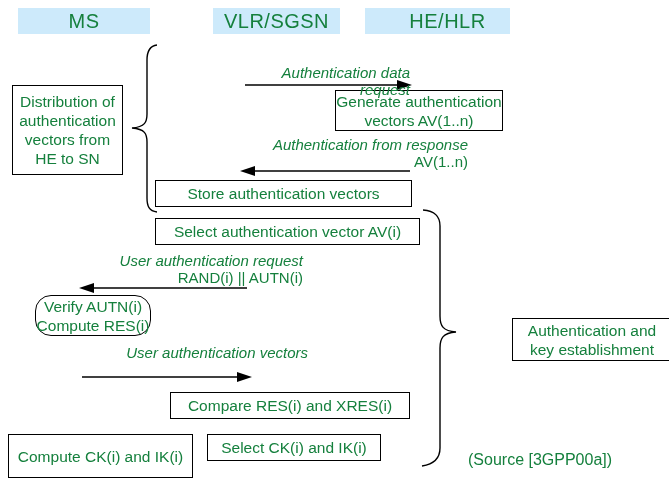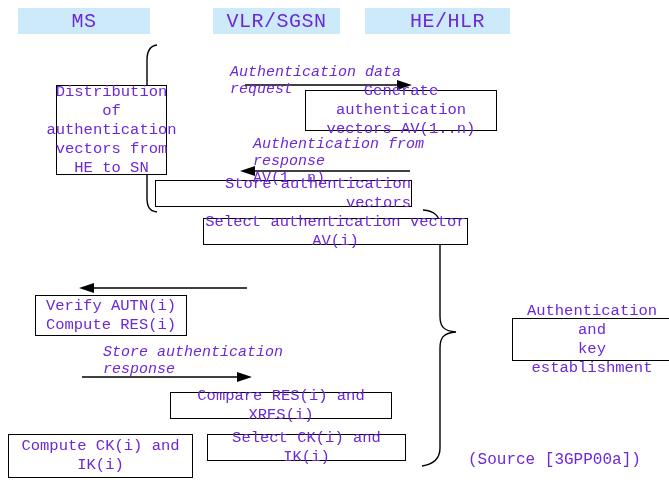--- a/index.html
+++ b/index.html
@@ -2,22 +2,22 @@
 <html style="--header-fill: #cdeafb; --line-color: #000000;"><head>
 <meta charset="utf-8">
 <style>
   :root { --header-fill: #cdeafb; --line-color: #000000; }
   html, body { margin: 0; padding: 0; background: #ffffff; }
   #stage {
     position: relative;
     width: 669px;
     height: 483px;
     background: #ffffff;
-    font-family: Liberation Mono, monospace;
-    color: #6d28d9;
+    font-family: Liberation Sans, sans-serif;
+    color: #15803d;
     overflow: hidden;
   }
   #diagram-svg { position: absolute; left: 0; top: 0; }
   .hdr {
     position: absolute;
     top: 8px;
     height: 26px;
     background: var(--header-fill);
     display: flex;
     align-items: center;
@@ -33,21 +33,21 @@
     display: flex;
     align-items: center;
     justify-content: center;
     text-align: center;
     font-size: 15.5px;
     line-height: 19px;
     white-space: pre-line;
   }
   .msg {
     position: absolute;
-    text-align: left;
+    text-align: right;
     font-size: 15px;
     line-height: 17px;
   }
   .msg-title { display: block; font-style: italic; }
   .msg-param { display: block; font-style: normal; }
   .source-note {
     position: absolute;
     left: 468px;
     top: 451px;
     width: 200px;
@@ -84,45 +84,49 @@
   <div class="hdr" style="left:18px;  width:132px;">
     <span>MS</span>
   </div>
   <div class="hdr" style="left:203px; width:127px;margin-left:10px;">
     <span>VLR/SGSN</span>
   </div>
   <div class="hdr" style="left:365px; width:125px;padding-left:20px;">
     <span>HE/HLR</span>
   </div>
 
-  <div class="pbox" style="left:12px;  top:85px;  width:111px; height:90px;margin-left:44px;">Distribution of
+  <div class="pbox" style="left:12px;  top:85px;  width:111px; height:90px;">Distribution of
 authentication
 vectors from
 HE to SN</div>
-  <div class="pbox" style="left:305px; top:90px;  width:192px; height:41px;">Generate authentication
+  <div class="pbox" style="left:335px; top:90px;  width:168px; height:41px;">Generate authentication
 vectors AV(1..n)</div>
   <div class="pbox" style="left:155px; top:180px; width:257px; height:27px;text-align:right;">Store authentication vectors</div>
-  <div class="pbox" style="left:155px; top:218px; width:265px; height:27px;margin-left:48px;">Select authentication vector AV(i)</div>
-  <div class="pbox" style="left:35px;  top:295px; width:152px; height:41px;">Verify AUTN(i)
+  <div class="pbox" style="left:155px; top:218px; width:265px; height:27px;">Select authentication vector AV(i)</div>
+  <div class="pbox" style="left:35px;  top:295px; width:116px; height:41px;border-radius:16px;">Verify AUTN(i)
 Compute RES(i)</div>
-  <div class="pbox" style="left:170px; top:392px; width:222px; height:27px;">Compare RES(i) and XRES(i)</div>
+  <div class="pbox" style="left:170px; top:392px; width:240px; height:27px;">Compare RES(i) and XRES(i)</div>
   <div class="pbox" style="left:8px;   top:434px; width:185px; height:44px;">Compute CK(i) and IK(i)</div>
-  <div class="pbox" style="left:207px; top:434px; width:199px; height:27px;">Select CK(i) and IK(i)</div>
+  <div class="pbox" style="left:207px; top:434px; width:174px; height:27px;">Select CK(i) and IK(i)</div>
   <div class="pbox" style="left:465px; top:318px; width:160px; height:43px;margin-left:47px;">Authentication and
 key establishment</div>
 
   <div class="msg" style="left:230px; top:64px; width:180px;">
     <span class="msg-title">Authentication data request</span>
   </div>
 
   <div class="msg" style="left:253px; top:136px; width:215px;">
     <span class="msg-title">Authentication from response</span>
     <span class="msg-param">AV(1..n)</span>
   </div>
 
+  <div class="msg" style="left:103px; top:252px; width:200px;">
+    <span class="msg-title">User authentication request</span>
+    <span class="msg-param">RAND(i) || AUTN(i)</span>
+  </div>
 
   <div class="msg" style="left:103px; top:344px; width:205px;">
-    <span class="msg-title">Store authentication response</span>
+    <span class="msg-title">User authentication vectors</span>
   </div>
 
   <div class="source-note">(Source [3GPP00a])</div>
 
 </div>
 
 </body></html>

